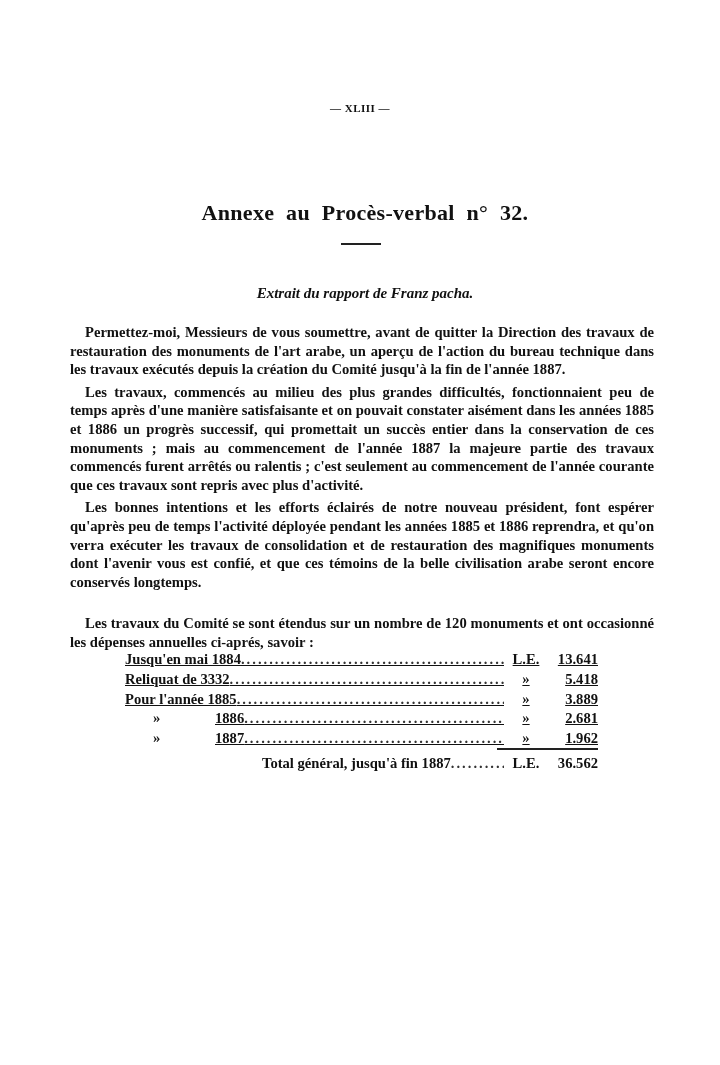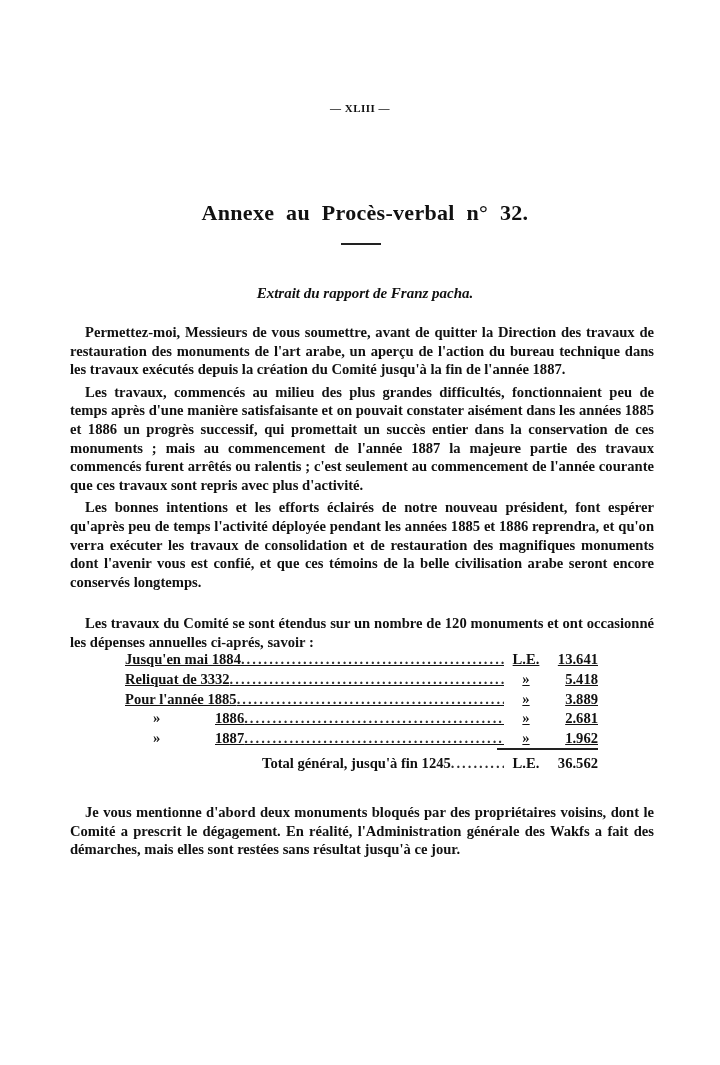--- a/index.html
+++ b/index.html
@@ -78,21 +78,20 @@
     <span class="label"><span class="indent-mark">»</span><span>1887</span></span>
     <span class="dots">......................................................................................</span>
     <span class="cur">»</span>
     <span class="amt">1.962</span>
   </div>
 </div>
 
 <div class="rule"></div>
 
 <div class="total row">
-  <span class="label">Total général, jusqu'à fin 1245</span>
+  <span class="label">Total général, jusqu'à fin 1887</span>
   <span class="dots">......................................................................................</span>
   <span class="cur">L.E.</span>
   <span class="amt">36.562</span>
 </div>
 
 <div class="body" id="block3">
-  <p class="para">Je vous mentionne d'abord deux monuments bloqués par des propriétaires voisins, dont le Comité a prescrit le dégagement. En réalité, l'Administration générale des Wakfs a fait des démarches, mais elles sont restées sans résultat jusqu'à ce jour.</p>
 </div>
 
 </body></html>

